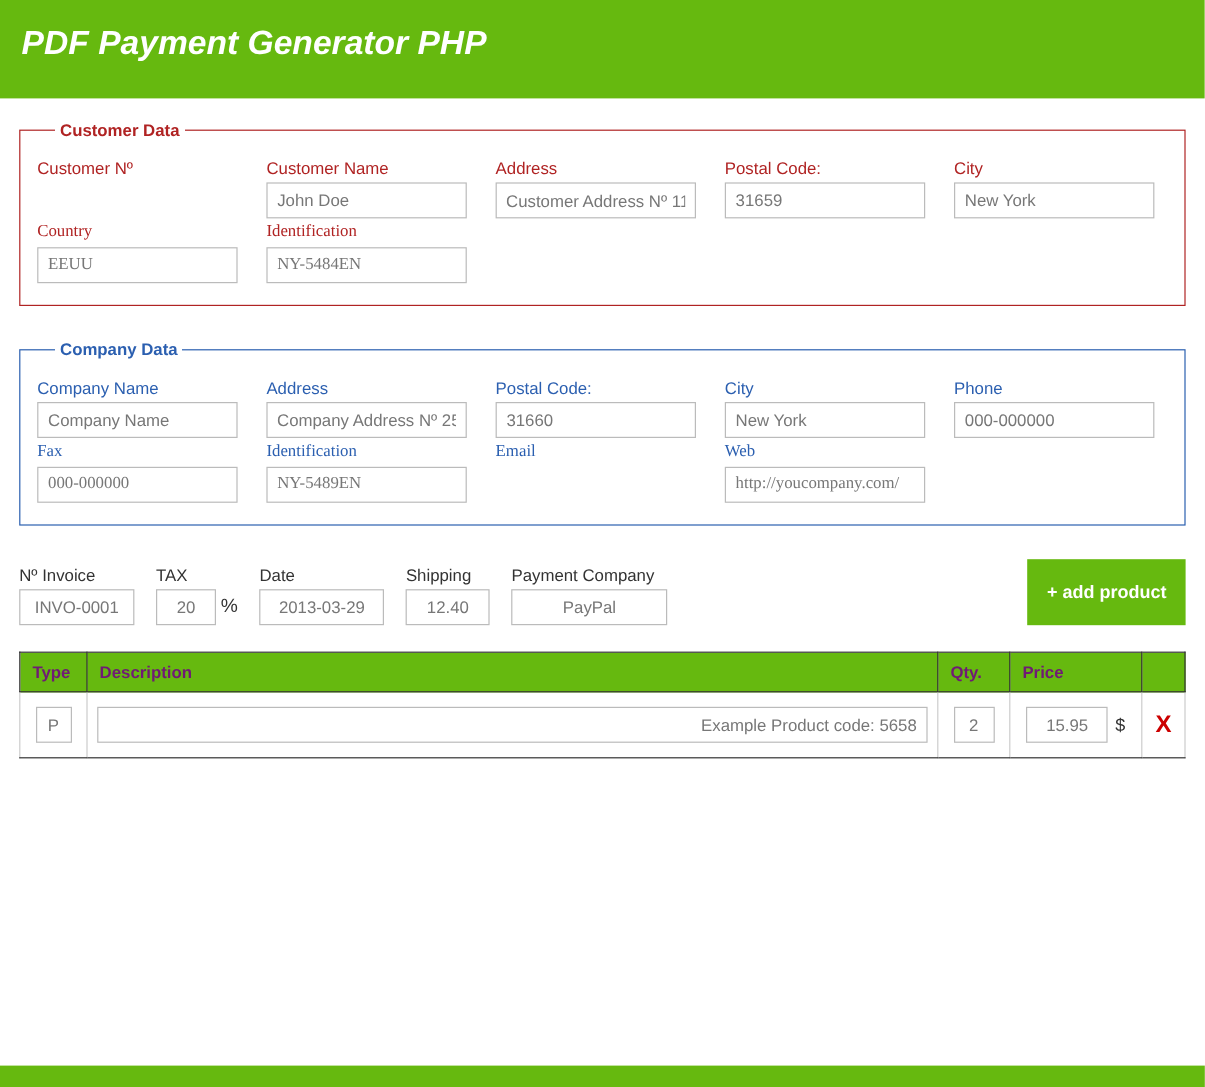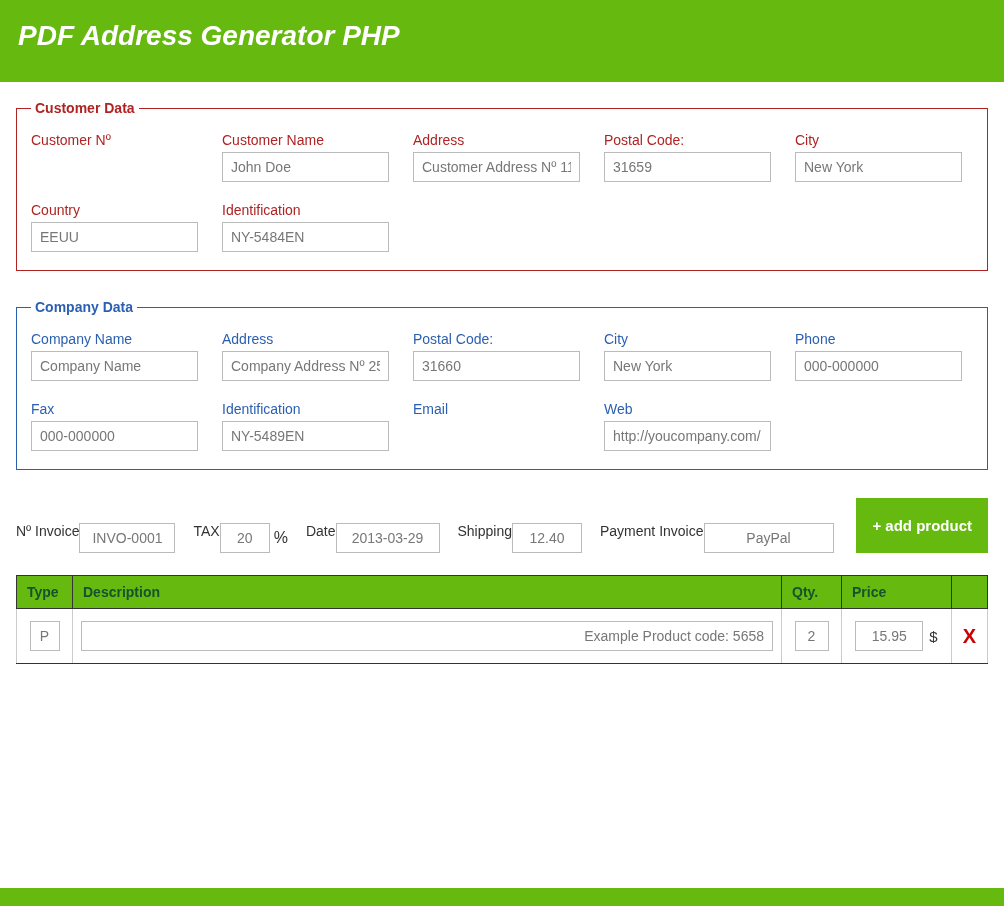--- a/index.html
+++ b/index.html
@@ -41,20 +41,21 @@
     border-color: #2b5fb0;
   }
   fieldset.company legend,
   fieldset.company .field label {
     color: #2b5fb0;
   }
   legend {
     font-weight: bold;
     font-size: 14px;
     padding: 0 4px;
+    margin-left: 15px;
   }
   .row {
     display: flex;
     flex-wrap: wrap;
     gap: 24px;
     margin-top: 6px;
   }
   .field {
     display: flex;
     flex-direction: column;
@@ -66,36 +67,36 @@
   }
   .field input {
     height: 30px;
     border: 1px solid #bbb;
     padding: 4px 8px;
     font-size: 14px;
     font-family: inherit;
     color: #777;
     background: #fff;
   }
-  .row2 { margin-top: 20px; }
+  .row2 { margin-top: 4px; font-family: Liberation Serif, serif; }
   
   .invoice-bar {
     display: flex;
     align-items: flex-end;
     justify-content: space-between;
     margin: 10px 0 22px 0;
   }
   .invoice-fields {
     display: flex;
     gap: 18px;
     align-items: flex-end;
   }
   .small-field {
     display: flex;
-    flex-direction: row;
+    flex-direction: column;
   }
   .small-field label {
     color: #333;
     font-size: 14px;
     margin-bottom: 4px;
   }
   .small-field input {
     height: 30px;
     border: 1px solid #bbb;
     padding: 4px 10px;
@@ -122,21 +123,21 @@
   .btn-green { background: #66b90f; }
   .btn-red { background: #b01c2e; }
   
   table.products {
     width: 100%;
     border-collapse: collapse;
     border: 1px solid #333;
   }
   table.products th {
     background: #66b90f;
-    color: #14532d;
+    color: #701a75;
     text-align: left;
     font-weight: bold;
     padding: 8px 10px;
     border: 1px solid #333;
     font-size: 14px;
   }
   table.products td {
     padding: 12px 8px;
     border-left: 1px solid #ccc;
     border-right: 1px solid #ccc;
@@ -168,21 +169,21 @@
     width: 100%;
     position: fixed;
     bottom: 0;
     left: 0;
   }
 </style>
 </head>
 <body>
 
 <div class="header">
-  <h1>PDF Address Generator PHP</h1>
+  <h1>PDF Payment Generator PHP</h1>
 </div>
 
 <div class="content">
 
   <fieldset class="customer">
     <legend>Customer Data</legend>
     <div class="row">
       <div class="field">
         <label>Customer Nº</label>
       </div>
@@ -273,21 +274,21 @@
       </div>
       <div class="small-field">
         <label>Date</label>
         <input style="width: 104px;" value="2013-03-29">
       </div>
       <div class="small-field">
         <label>Shipping</label>
         <input style="width: 70px;" value="12.40">
       </div>
       <div class="small-field">
-        <label>Payment Invoice</label>
+        <label>Payment Company</label>
         <input style="width: 130px;" value="PayPal">
       </div>
     </div>
     <div class="buttons">
       <button class="btn btn-green">+ add product</button>
     </div>
   </div>
 
   <table class="products">
     <thead>

